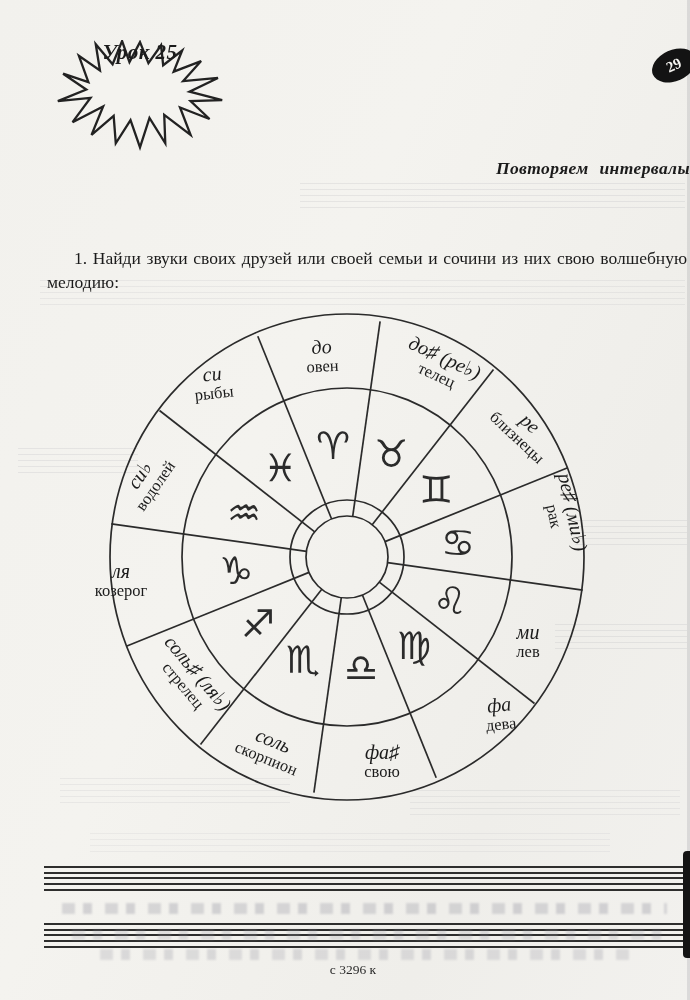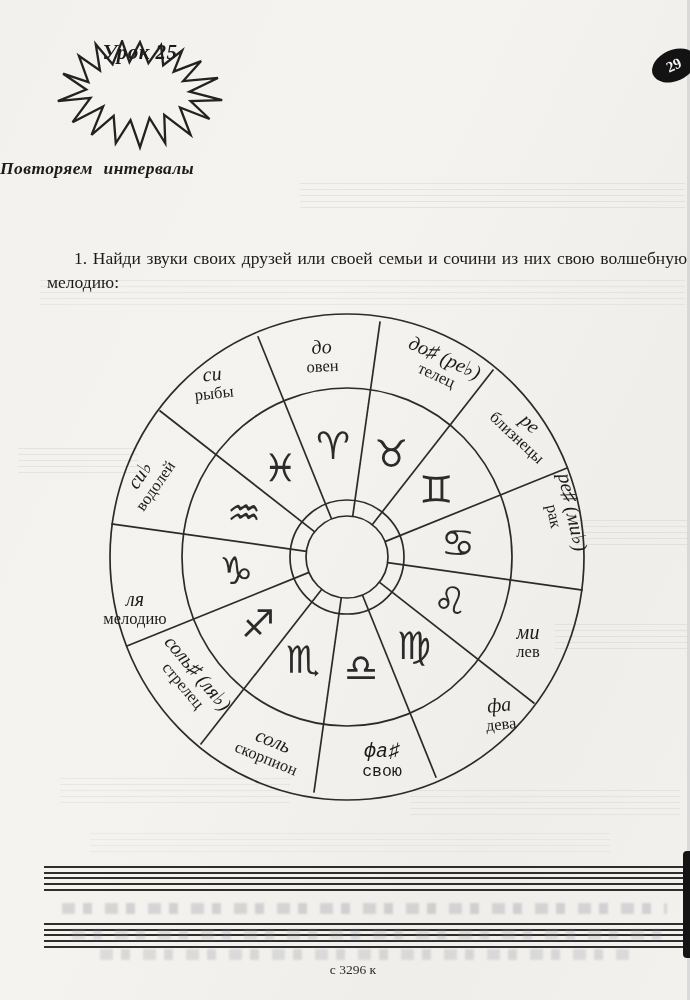--- a/index.html
+++ b/index.html
@@ -21,42 +21,42 @@
   .burst-label{position:absolute;left:55px;top:40px;width:170px;height:112px;
     display:flex;justify-content:center;
     font-style:italic;font-weight:bold;font-size:21px;letter-spacing:.5px;}
 
   
   .pagenum{position:absolute;left:651px;top:50px;width:46px;height:31px;border-radius:50%;
     background:#131313;transform:rotate(-24deg);display:flex;align-items:center;justify-content:center;
     color:#f4f3ef;font-weight:bold;font-size:15px;}
 
   
-  .title{position:absolute;left:0;top:158px;width:690px;text-align:left;
+  .title{position:absolute;left:0;top:158px;width:690px;text-align:right;
     font-weight:bold;font-style:italic;font-size:17.5px;word-spacing:6px;letter-spacing:.4px;}
   .task{position:absolute;left:47px;top:228px;width:640px;font-size:17.5px;line-height:1.42;
     text-align:justify;text-indent:27px;}
 
   
   .wheel-svg{position:absolute;left:0;top:0;}
   .zsym{position:absolute;transform:translate(-50%,-50%);font-family:"DejaVu Sans",sans-serif;
     font-size:38px;color:#2b2b2b;line-height:1;}
   .seg-label{position:absolute;text-align:center;white-space:nowrap;line-height:1.12;}
   .seg-label .note{font-style:italic;font-size:20px;}
   .seg-label .sign{font-size:16.5px;}
   .sl0{left:322px;top:356px;transform:translate(-50%,-50%) rotate(-3deg);}
   .sl1{left:441px;top:366px;transform:translate(-50%,-50%) rotate(25deg);}
   .sl2{left:524px;top:430px;transform:translate(-50%,-50%) rotate(43deg);}
   .sl3{left:564px;top:514px;transform:translate(-50%,-50%) rotate(78deg);}
   .sl4{left:528px;top:641px;transform:translate(-50%,-50%);}
   .sl5{left:500px;top:714px;transform:translate(-50%,-50%) rotate(-6deg);}
-  .sl6{left:382px;top:761px;transform:translate(-50%,-50%);font-family:Liberation Mono, monospace;}
+  .sl6{left:382px;top:761px;transform:translate(-50%,-50%);}
   .sl7{left:270px;top:749px;transform:translate(-50%,-50%) rotate(22deg);}
   .sl8{left:191px;top:679px;transform:translate(-50%,-50%) rotate(50deg);}
-  .sl9{left:135px;top:580px;transform:translate(-50%,-50%);margin-top:28px;}
+  .sl9{left:121px;top:580px;transform:translate(-50%,-50%);}
   .sl10{left:147px;top:480px;transform:translate(-50%,-50%) rotate(-55deg);}
   .sl11{left:213px;top:383px;transform:translate(-50%,-50%) rotate(-6deg);}
   .g0{left:333px;top:446px;}.g1{left:391px;top:454px;}.g2{left:436px;top:490px;}
   .g3{left:458px;top:543px;}.g4{left:450px;top:601px;}.g5{left:414px;top:646px;}
   .g6{left:361px;top:668px;}.g7{left:303px;top:660px;}.g8{left:258px;top:624px;}
   .g9{left:236px;top:571px;}.g10{left:244px;top:513px;}.g11{left:280px;top:468px;}
 
   
   .staff{position:absolute;left:44px;width:645px;height:25px;
     background:repeating-linear-gradient(to bottom,#2e2e2d 0 1.8px,transparent 1.8px 5.75px);}
@@ -159,21 +159,21 @@
   <div class="seg-label sl7">
     <div class="note">соль</div>
     <div class="sign">скорпион</div>
   </div>
   <div class="seg-label sl8">
     <div class="note">соль♯ (ля♭)</div>
     <div class="sign">стрелец</div>
   </div>
   <div class="seg-label sl9">
     <div class="note">ля</div>
-    <div class="sign">мелодию</div>
+    <div class="sign">козерог</div>
   </div>
   <div class="seg-label sl10">
     <div class="note">си♭</div>
     <div class="sign">водолей</div>
   </div>
   <div class="seg-label sl11">
     <div class="note">си</div>
     <div class="sign">рыбы</div>
   </div>
 

